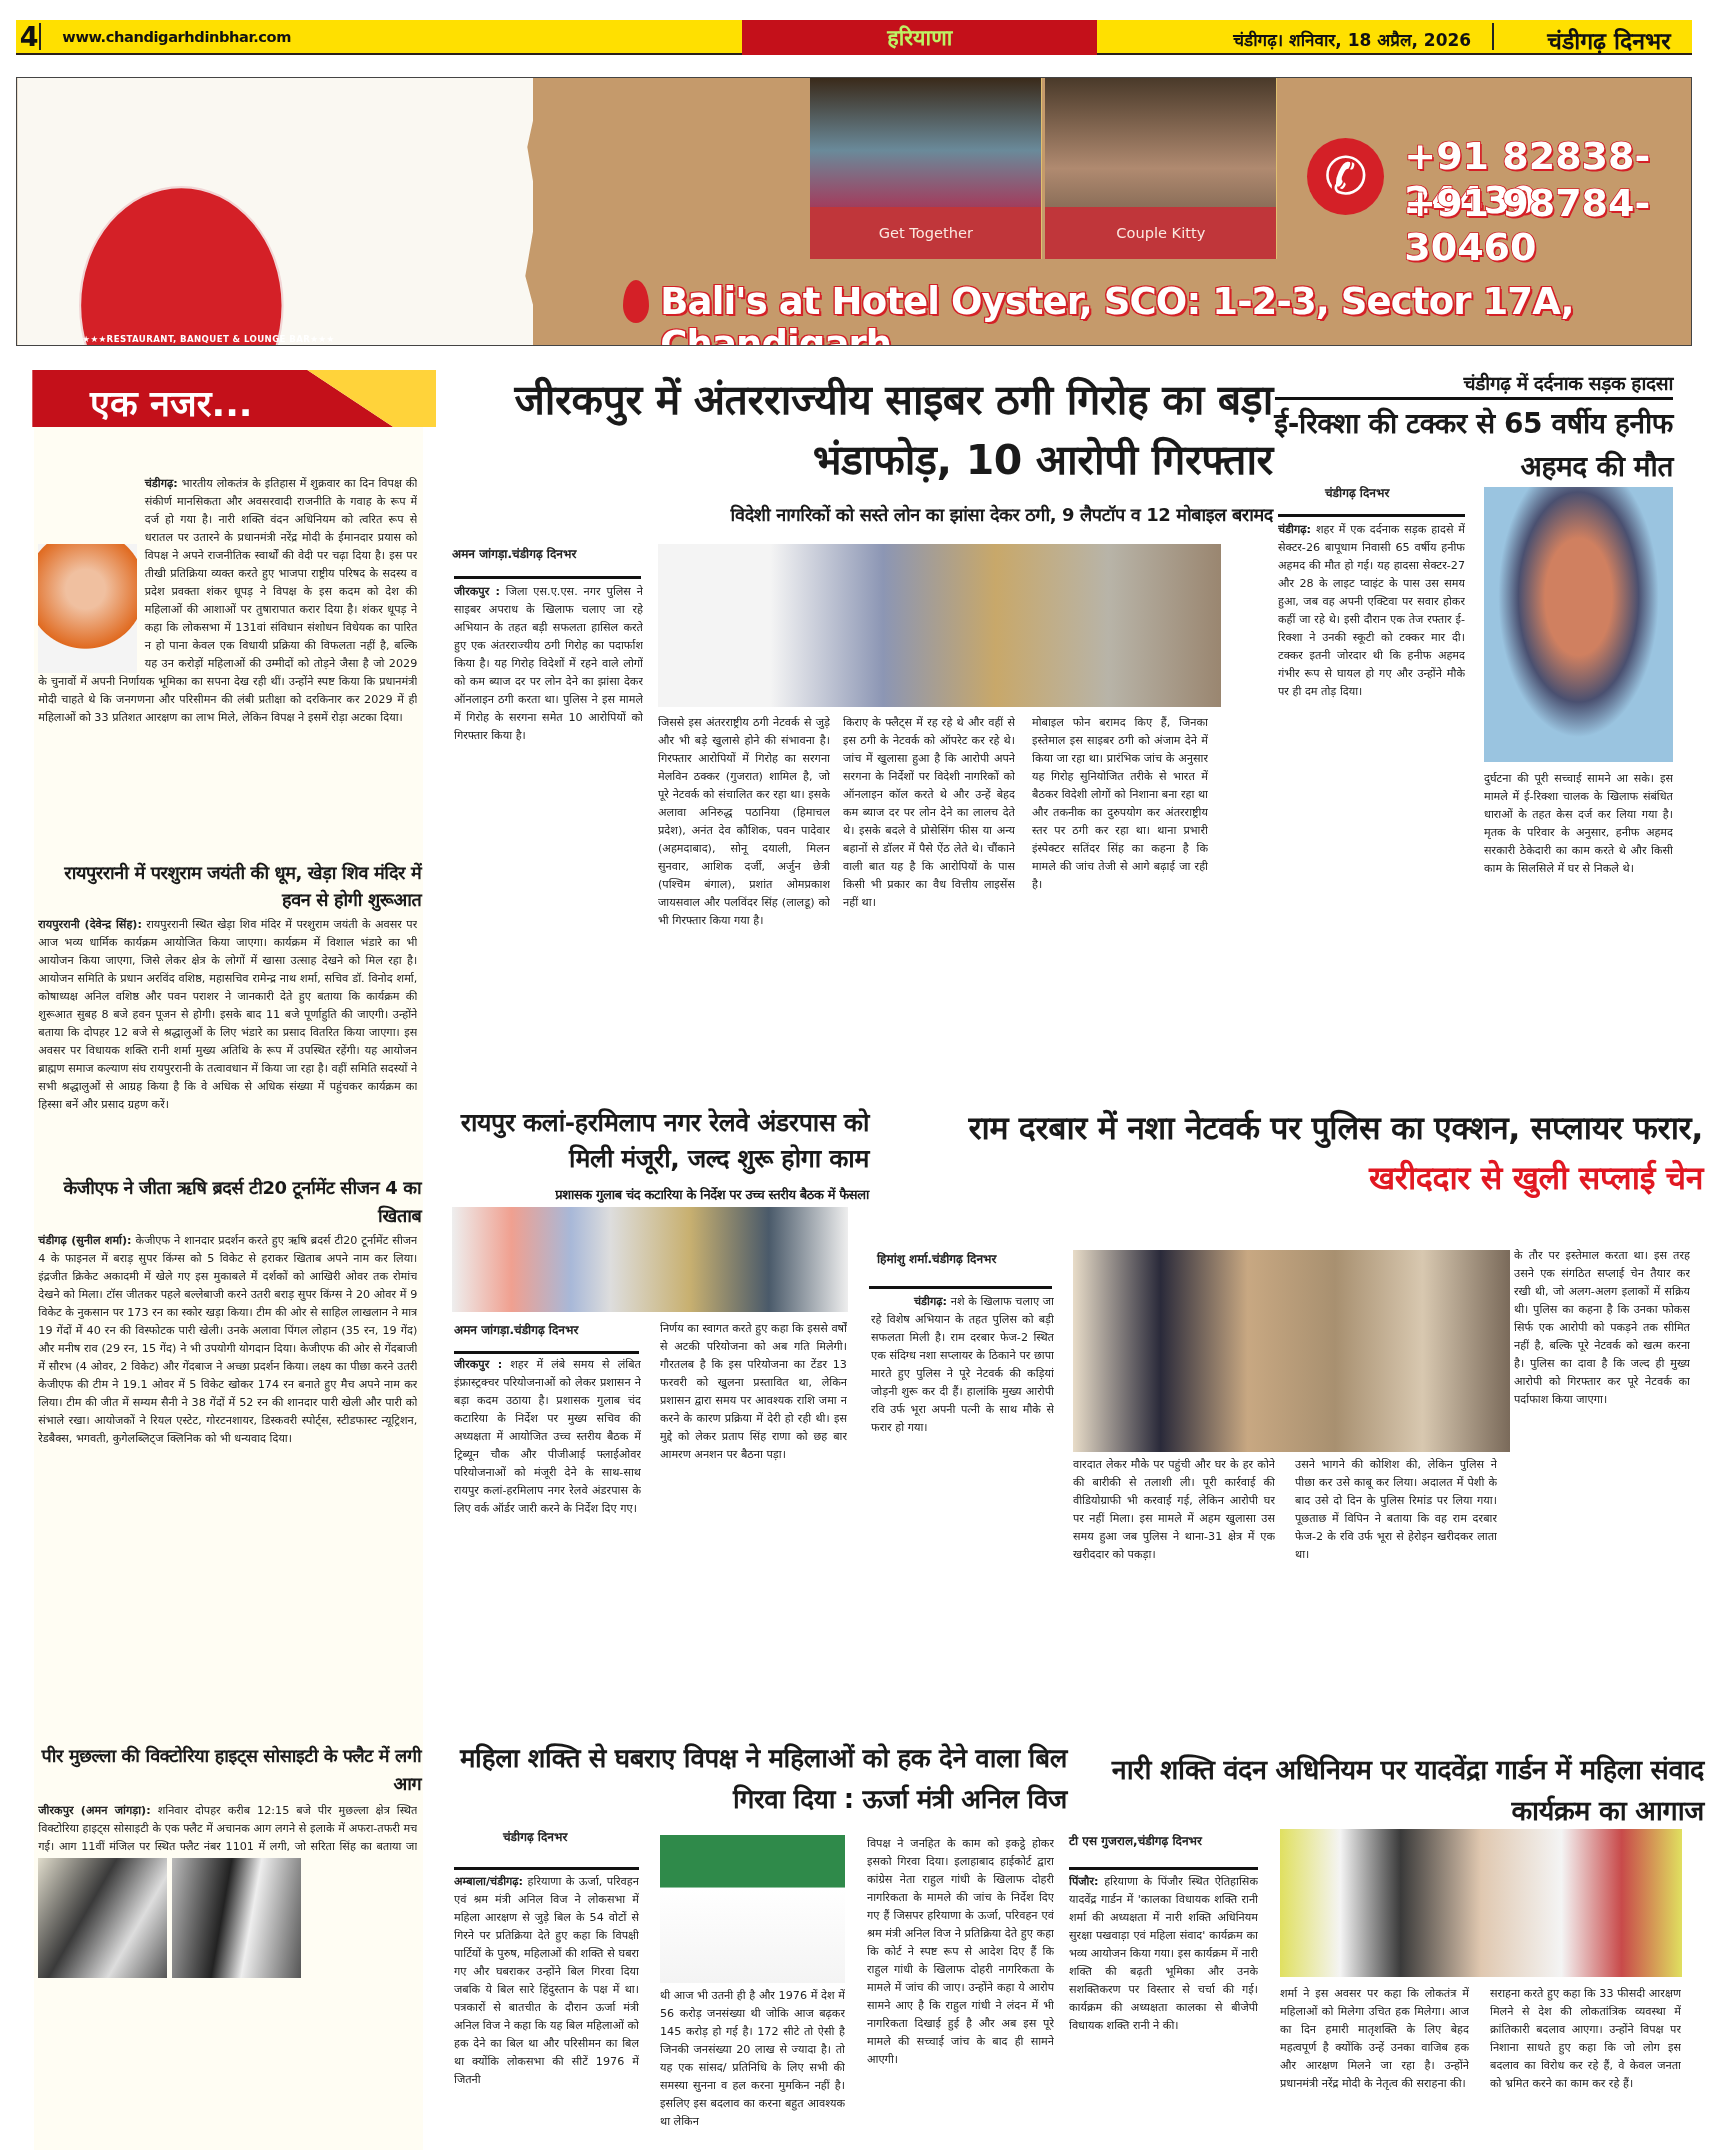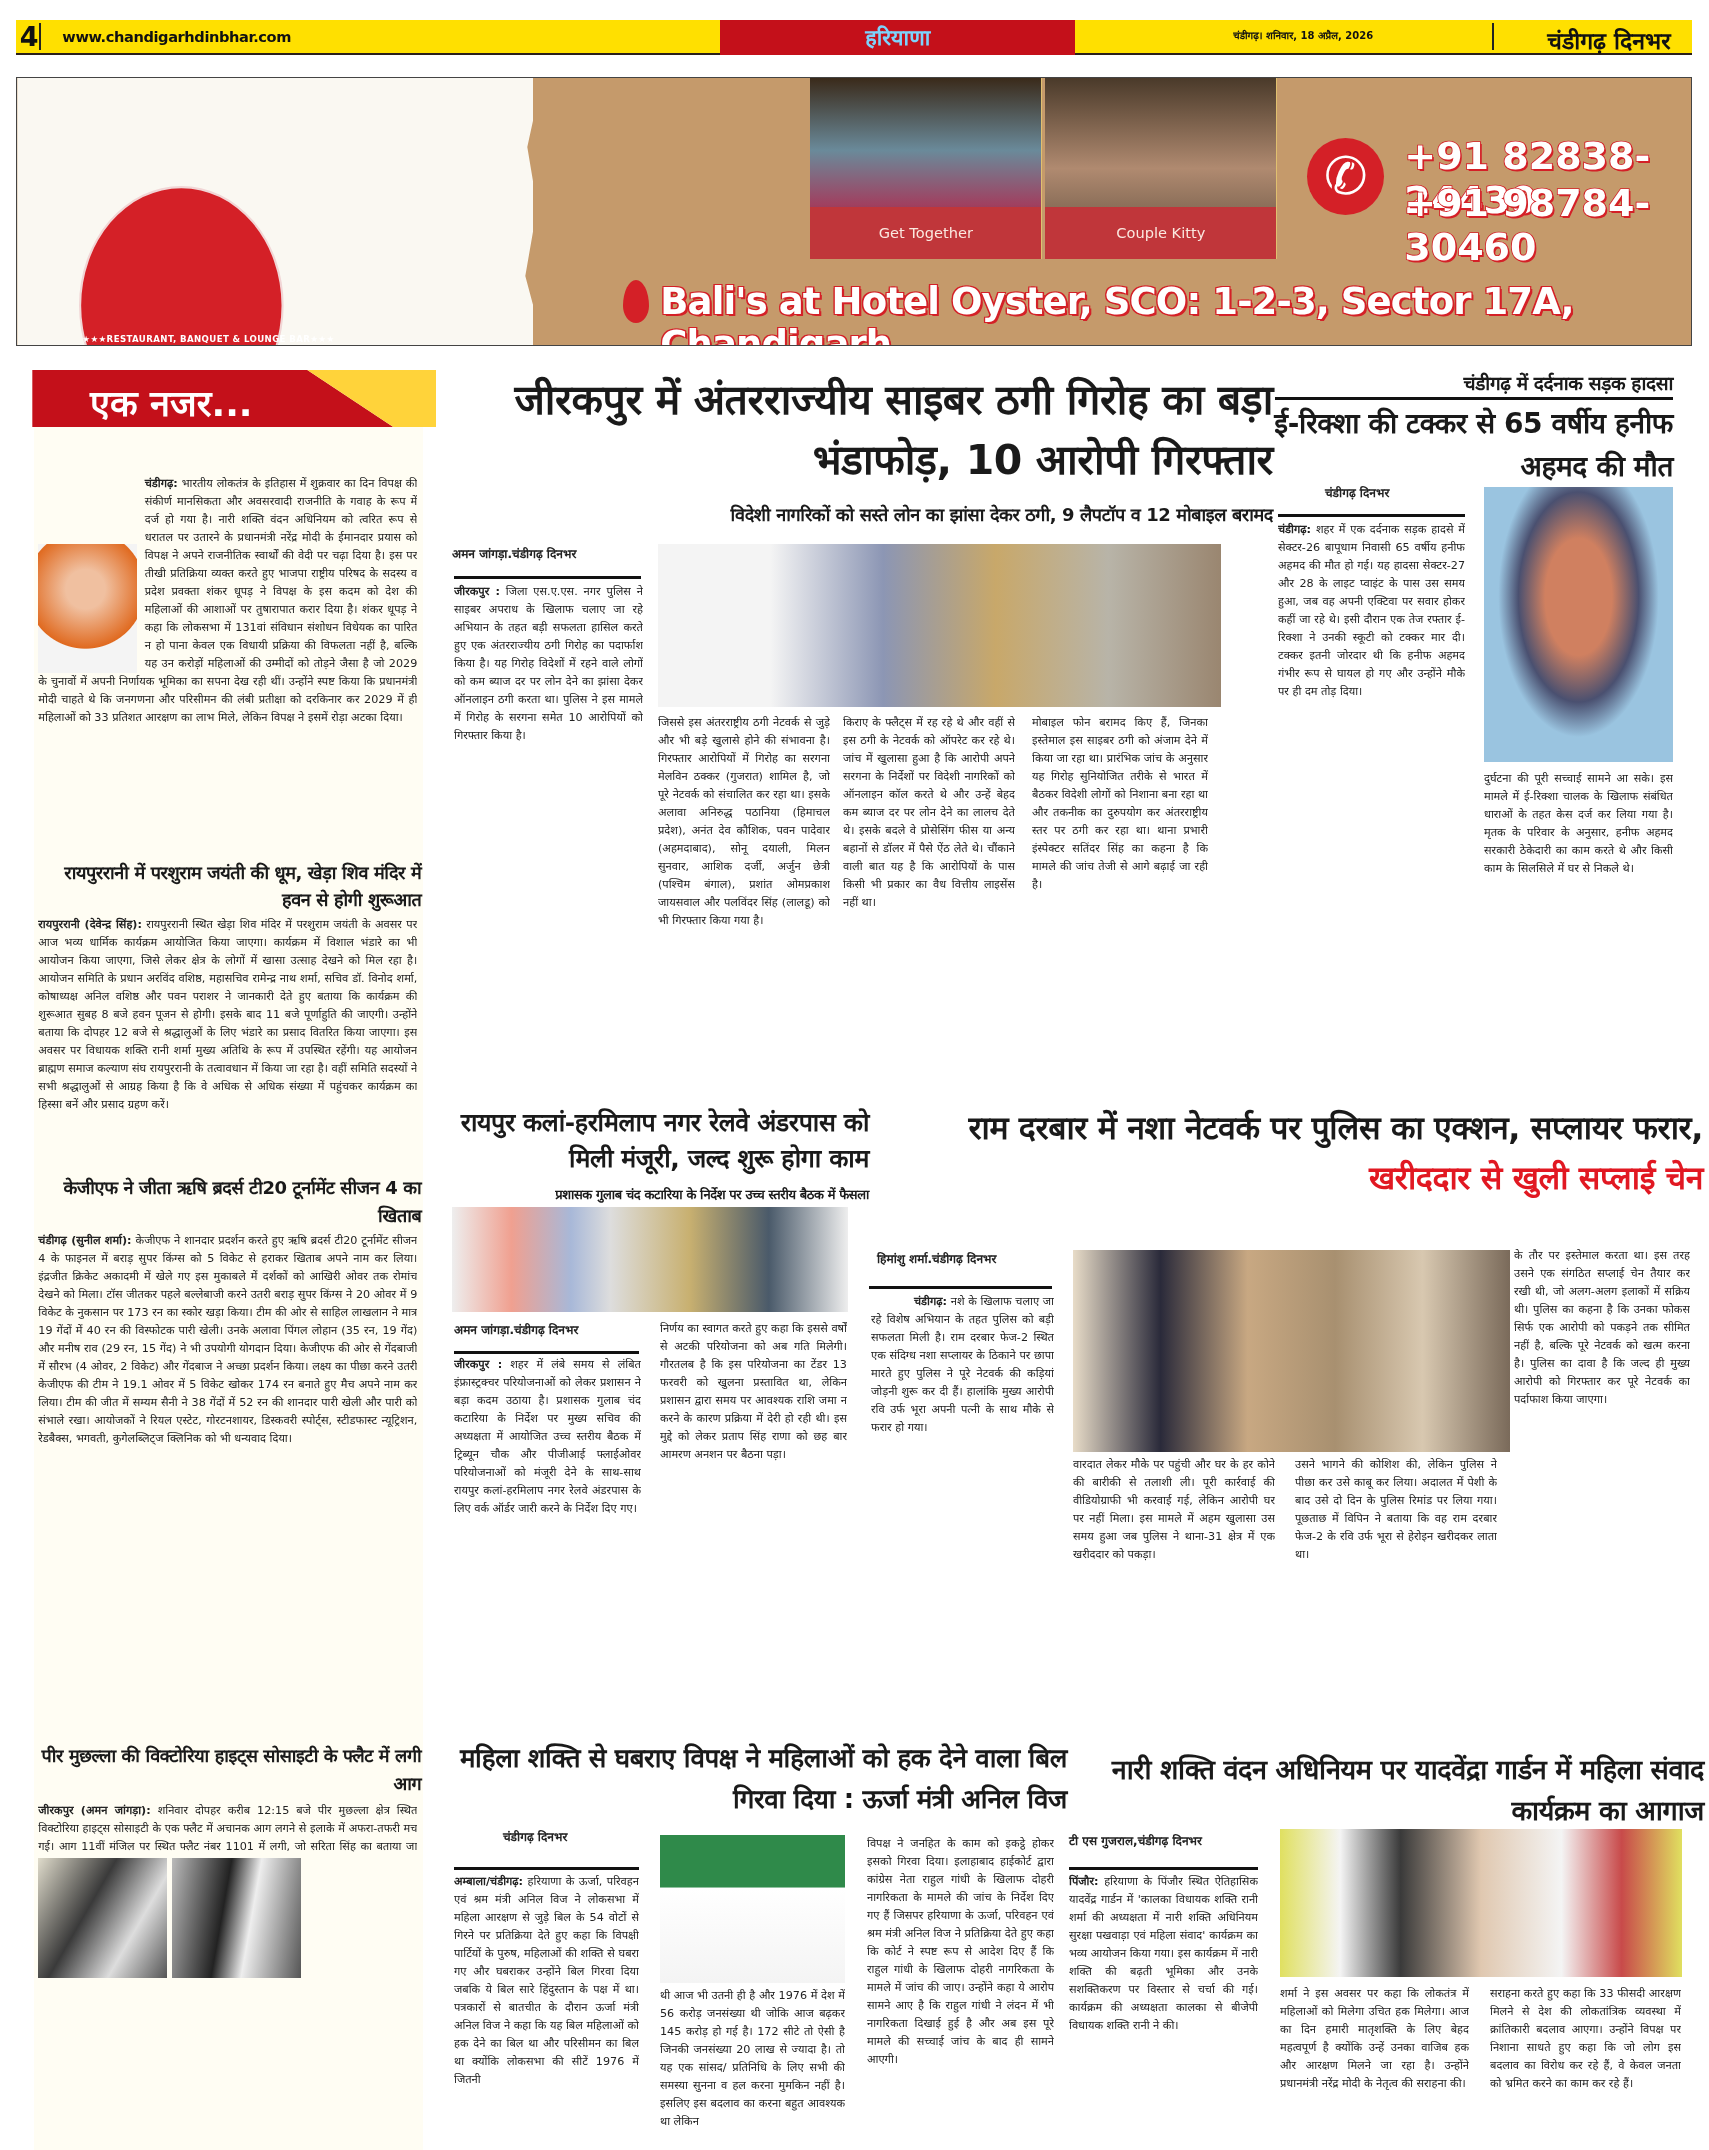--- a/index.html
+++ b/index.html
@@ -4,22 +4,22 @@
 <style>
 *{box-sizing:border-box;margin:0;padding:0}
 html,body{width:1710px;height:2693px;background:#fff;overflow:hidden}
 body{font-family:"DejaVu Sans","Liberation Sans",sans-serif;color:#111;position:relative}
 .abs{position:absolute}
 
 .mast{left:16.3px;top:20px;width:1676px;height:35px;background:#ffe000;border-bottom:2.6px solid #2a1f1a}
 .mast .pgno{position:absolute;left:3.4px;top:3.4px;font-size:27px;font-weight:bold;line-height:27px}
 .mast .vsep{position:absolute;width:1.3px;background:#222;top:3.4px;height:27px}
 .mast .url{position:absolute;left:46px;top:7.7px;font-size:14.6px;font-weight:bold;letter-spacing:-0.4px}
-.mast .sect{position:absolute;left:704px;top:0;width:355px;height:35px;background:#c4101a;color:#7dd3fc;font-size:21.5px;font-weight:bold;text-align:center;line-height:35px}
-.mast .date{position:absolute;left:1217px;top:7.7px;font-size:10px;font-weight:bold}
+.mast .sect{position:absolute;left:726px;top:0;width:355px;height:35px;background:#c4101a;color:#bef264;font-size:21.5px;font-weight:bold;text-align:center;line-height:35px}
+.mast .date{position:absolute;left:1217px;top:7.7px;font-size:17px;font-weight:bold}
 .mast .brand{position:absolute;left:1531px;top:4.3px;font-size:23px;font-weight:bold}
 
 .ad{left:16.3px;top:77px;width:1676px;height:269px;border:1.3px solid #444;background:#c59a6b;overflow:hidden}
 .ad .white{position:absolute;left:0;top:0;width:516px;height:269px;background:#faf8f2;clip-path:polygon(0 0,525px 0,510px 69px,520px 129px,508px 198px,527px 269px,0 269px)}
 .ad .logo{position:absolute;left:62px;top:108px;width:379px;height:443px;border-radius:50%;background:#d42027;transform:scale(.54);transform-origin:0 0;border:4.3px solid #f1d6d6}
 .ad .logo-txt{position:absolute;left:95px;top:168px;font-family:"DejaVu Serif",serif;font-style:italic;color:#fff;font-size:95px;line-height:95px}
 .ad .logo-sub{position:absolute;left:65px;top:256px;color:#fff;font-size:8.6px;font-weight:bold;letter-spacing:0.4px}
 .ad .tiles{position:absolute;left:559px;top:0;width:727px;height:181px}
 .ad .tile{position:absolute;top:0;width:232px;height:181px;background:linear-gradient(#6a4a2a,#b08055 60%,#3a2a20);border-right:1.3px solid #e0c070}
 .ad .tile .cap{position:absolute;left:0;bottom:0;width:100%;height:52px;background:#c0363a;color:#fbe9e0;font-size:14.6px;text-align:center;line-height:52px}

